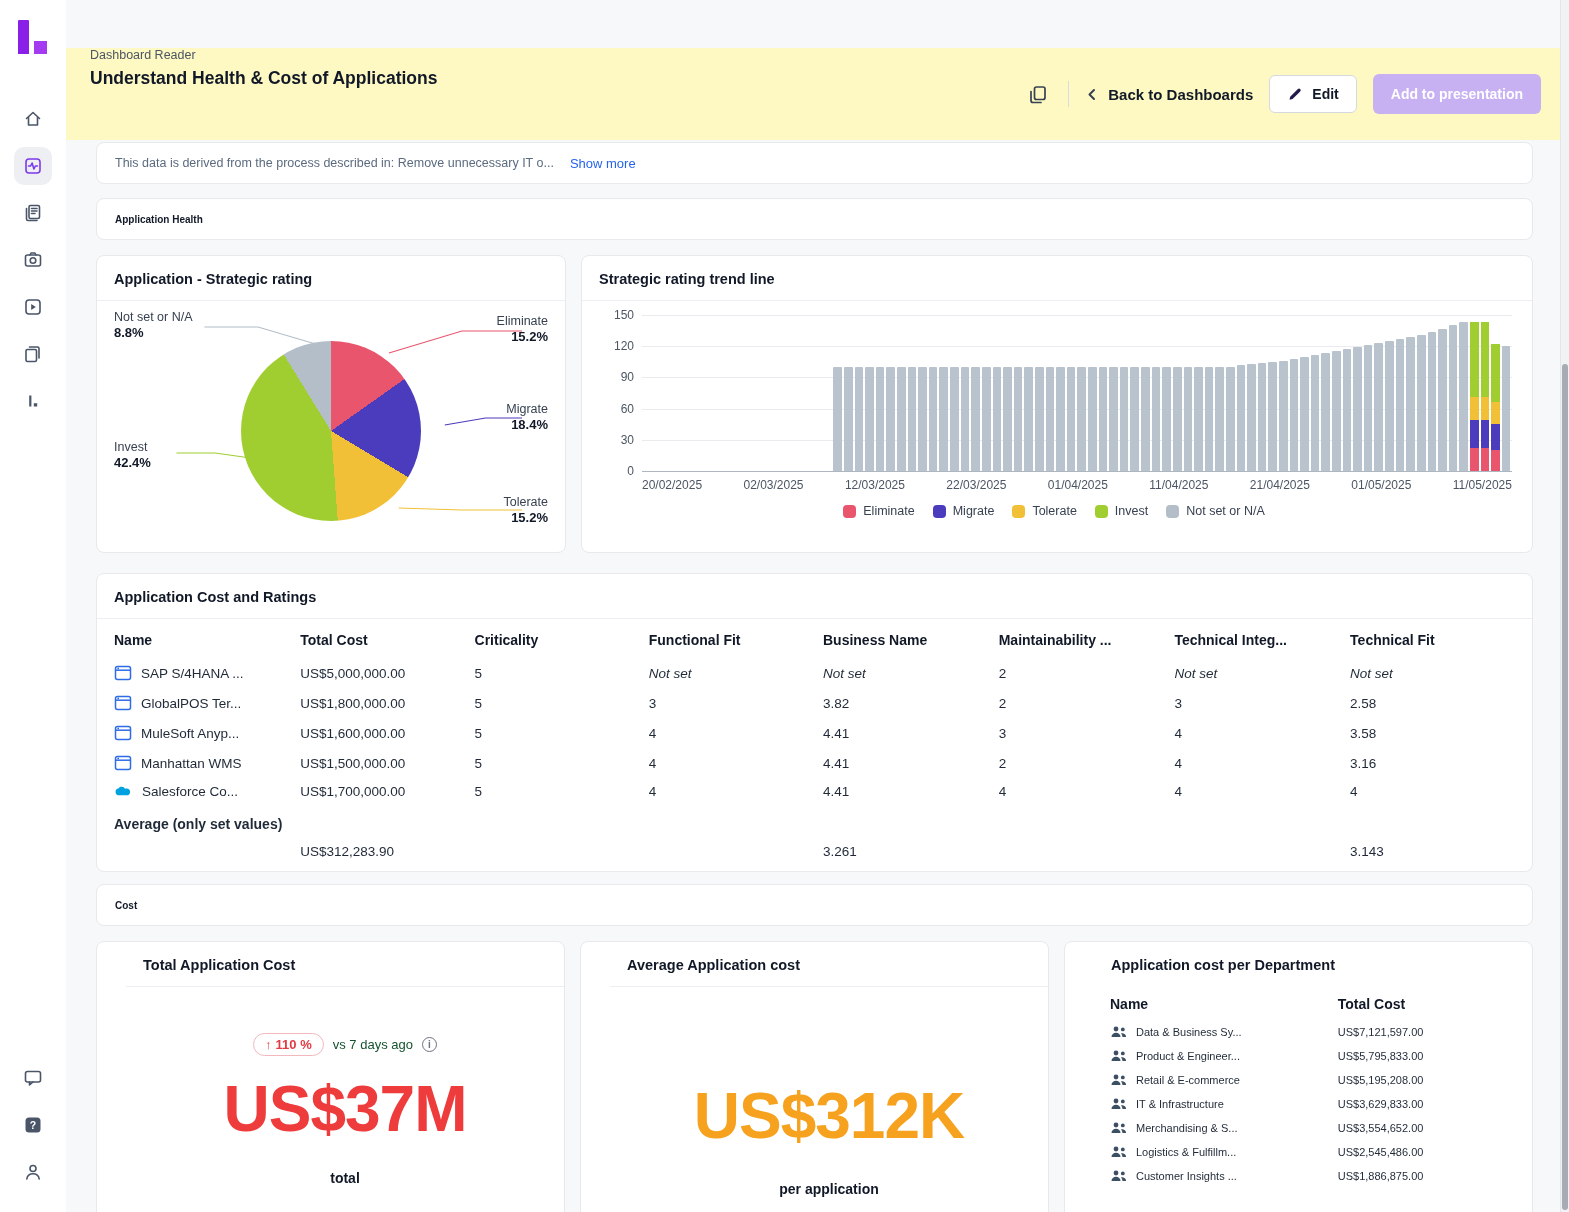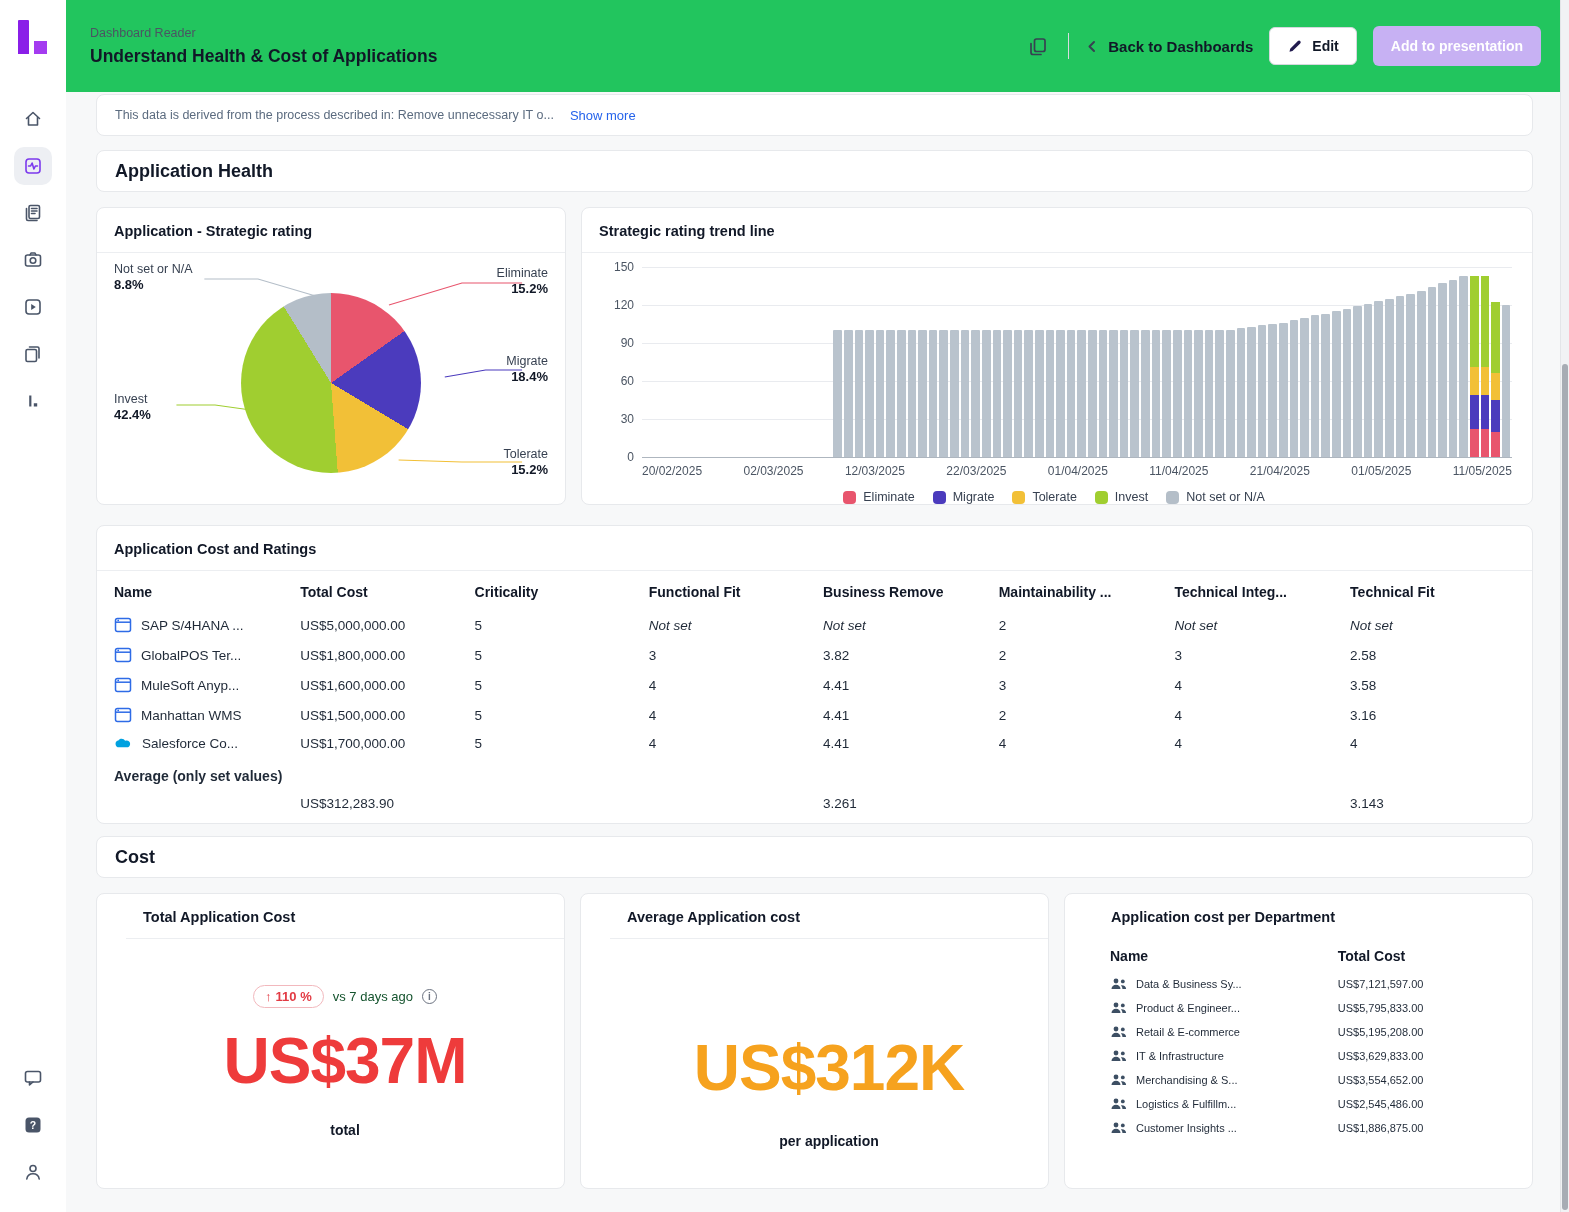--- a/index.html
+++ b/index.html
@@ -12,53 +12,53 @@
   .logo { width:30px; height:34px; position:relative; margin-bottom:46px; cursor:pointer; }
   .logo .bar { position:absolute; left:0; top:0; width:11px; height:34px; background:#8a1fe8; }
   .logo .dot { position:absolute; right:1px; bottom:0; width:13px; height:13px; background:#a43bf0; }
   .nav-item { width:38px; height:38px; border-radius:10px; display:flex; align-items:center; justify-content:center; margin-bottom:9px; color:#4a5568; cursor:pointer; }
   .nav-item.active { background:#edeff3; color:#7c3aed; }
   .nav-item svg { display:block; }
   .spacer { flex:1; }
 
   
   .main { flex:1; min-width:0; display:flex; flex-direction:column; background:#f7f8f9; }
-  .header { background:#22c55e; height:92px; flex-shrink:0; display:flex; align-items:center; padding:0 28px 0 24px; }
+  .header { background:#fef9c3; height:92px; flex-shrink:0; display:flex; padding:0 28px 0 24px;margin-top:48px; }
   .kicker { font-size:12.5px; color:#4b5563; margin-bottom:6px; }
   .page-title { font-size:17.5px; font-weight:700; color:#111827; }
   .header-right { margin-left:auto; display:flex; align-items:center; gap:16px; }
   .icon-btn { background:none; border:none; cursor:pointer; display:flex; padding:4px; }
   .v-divider { width:1px; height:26px; background:#d8dbe0; }
   .back-link { display:flex; align-items:center; gap:9px; font-weight:700; font-size:15px; color:#111827; cursor:pointer; }
   .btn-edit { display:flex; align-items:center; gap:9px; border:1px solid #d5d8dd; background:#fff; border-radius:6px; padding:10px 17px; font-weight:700; font-size:14px; color:#111827; cursor:pointer; font-family:inherit; }
   .btn-add { background:#c7b1f3; color:#fff; border:none; border-radius:6px; padding:12px 18px; font-weight:700; font-size:14px; cursor:pointer; font-family:inherit; }
 
   .content { padding:2px 36px 0 30px; }
   .card { background:#fff; border:1px solid #e7e9ec; border-radius:8px; }
   .banner { height:42px; display:flex; align-items:center; padding:0 18px; margin-bottom:14px; font-size:12.5px; color:#5b6b7f; }
   .banner .link { color:#2563eb; font-size:13px; margin-left:16px; cursor:pointer; }
-  .section-bar { height:42px; display:flex; align-items:center; padding:0 18px; font-size:18px; font-weight:700; color:#111827; margin-bottom:15px; }
+  .section-bar { height:42px; display:flex; align-items:center; padding:0 18px; font-size:10px; font-weight:700; color:#111827; margin-bottom:15px; }
   .row { display:flex; gap:15px; margin-bottom:20px; }
   .card-title { font-size:14.5px; font-weight:700; color:#111827; padding:15px 17px 13px; border-bottom:1px solid #eceef1; }
   .card-title.no-border { border-bottom:none; }
 
   
   .pie-card { width:470px; height:298px; flex-shrink:0; }
   .pie-area { position:relative; height:249px; }
   .pie { position:absolute; left:144px; top:40px; width:180px; height:180px; border-radius:50%; cursor:pointer; }
   .leader { position:absolute; inset:0; width:100%; height:100%; pointer-events:none; }
   .pie-label { position:absolute; font-size:12.5px; color:#374151; line-height:16px; }
   .pie-label b { display:block; font-size:13px; color:#111827; }
   .pl-right { text-align:right; right:17px; }
   .pl-left { left:17px; }
 
   
   .trend-card { flex:1; height:298px; display:flex; flex-direction:column; }
   .trend-body { padding:14px 20px 8px 14px; flex:1; display:flex; flex-direction:column; }
-  .trend-plot { position:relative; margin-left:46px; height:190px; }
+  .trend-plot { position:relative; margin-left:46px; height:156px; }
   .gridline { position:absolute; left:0; right:0; height:1px; background:#e9ebef; }
   .gridline.zero { background:#aeb6bf; }
   .ytick { position:absolute; left:-46px; width:38px; text-align:right; font-size:12px; color:#4b5563; transform:translateY(-50%); }
   .bars { position:absolute; left:22%; right:2px; top:0; bottom:0; display:flex; align-items:flex-end; gap:2px; }
   .bar { flex:1; background:#b9c3cd; border-radius:1px 1px 0 0; }
   .bar.stacked { display:flex; flex-direction:column; }
   .bar.stacked div { width:100%; }
   .x-labels { margin-left:46px; display:flex; justify-content:space-between; font-size:12px; color:#4b5563; padding-top:7px; }
   .legend { display:flex; justify-content:center; align-items:center; gap:18px; margin-top:12px; font-size:12.5px; color:#374151; }
   .legend-item { display:flex; align-items:center; gap:7px; cursor:pointer; }
@@ -397,21 +397,21 @@
               <col style="width:12%">
               <col style="width:12%">
               <col style="width:13.1%">
           </colgroup>
           <thead>
               <tr>
                 <th>Name</th>
                 <th>Total Cost</th>
                 <th>Criticality</th>
                 <th>Functional Fit</th>
-                <th>Business Remove</th>
+                <th>Business Name</th>
                 <th>Maintainability ...</th>
                 <th>Technical Integ...</th>
                 <th>Technical Fit</th>
               </tr>
             </thead>
           <tbody>
               <tr>
                 <td>
                   <span class="name-cell">
                     <svg width="18" height="18" viewBox="0 0 18 18" fill="none">

